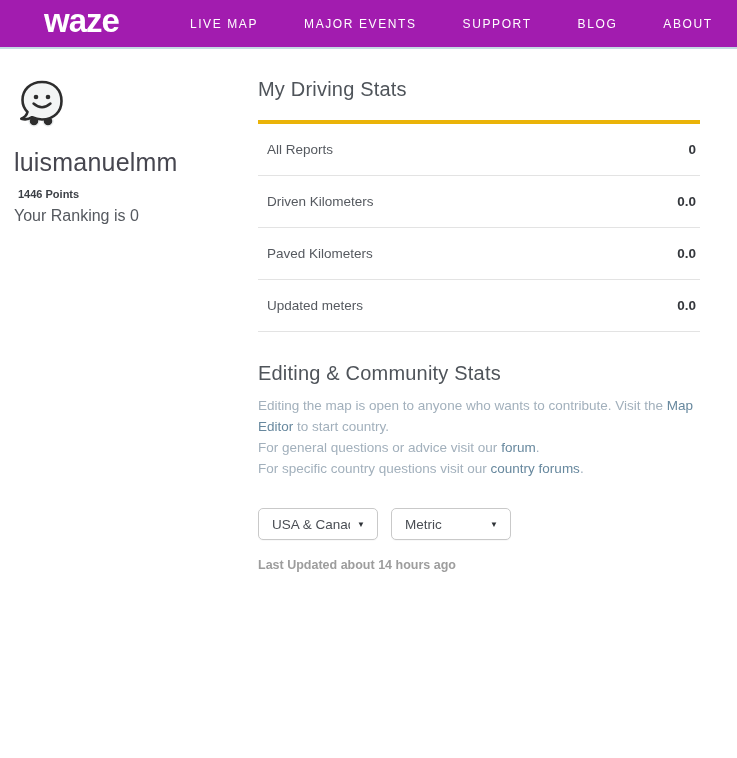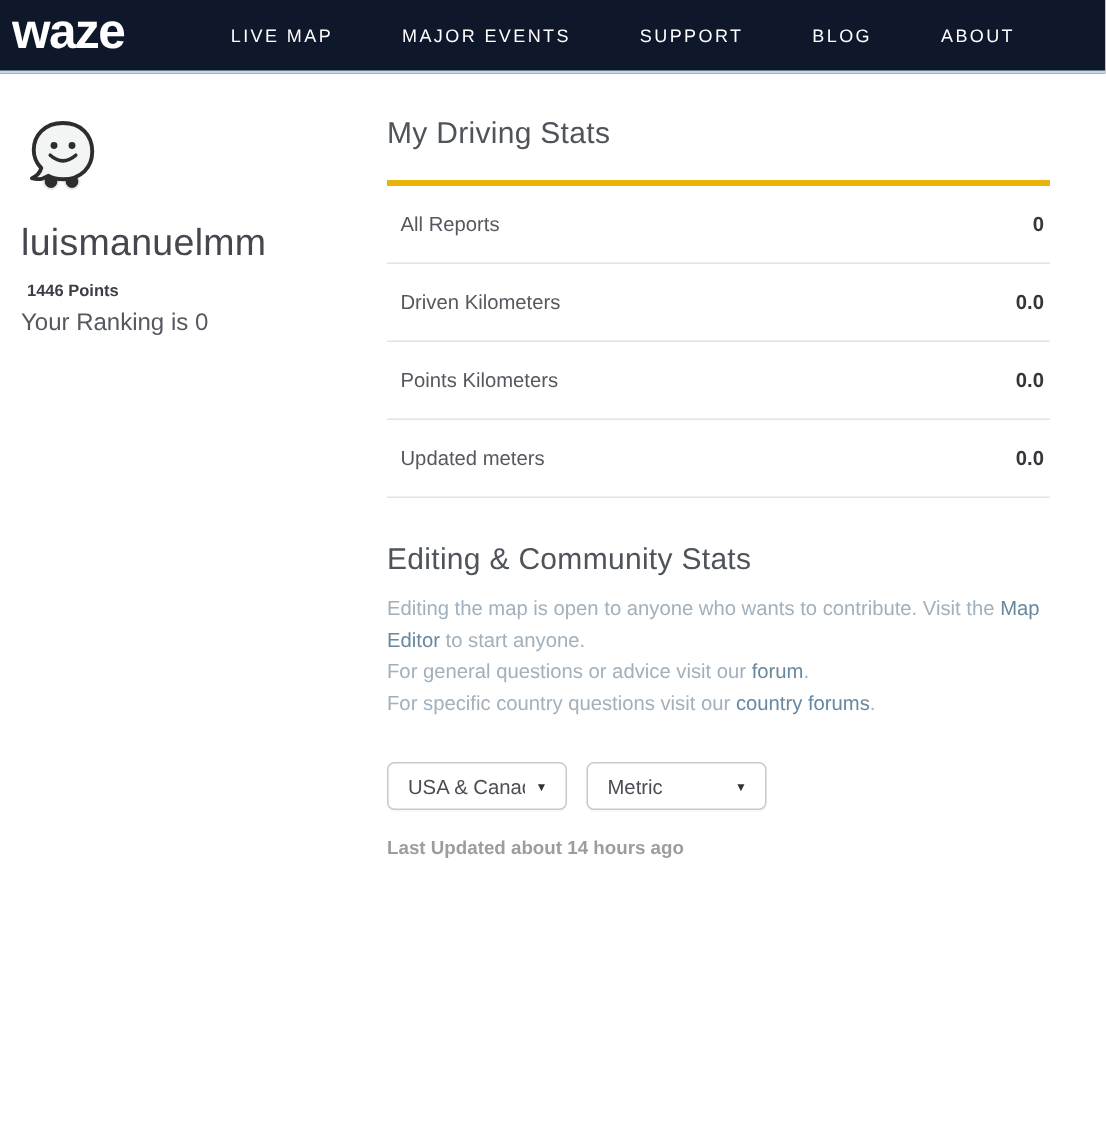--- a/index.html
+++ b/index.html
@@ -7,24 +7,25 @@
     width: 737px; height: 758px;
     background: #ffffff;
     font-family: "Liberation Sans", sans-serif;
     overflow: hidden;
     -webkit-font-smoothing: antialiased;
   }
 
   
   .navbar {
     height: 49px;
-    background: #0f172a;
+    background: #a21caf;
     border-bottom: 2px solid #c3dae2;
     display: flex;
     align-items: center;
+    padding-left: 36px;
   }
   .logo {
     color: #ffffff;
     font-size: 33px;
     font-weight: bold;
     letter-spacing: -1px;
     padding: 0 0 6px 8px;
     cursor: pointer;
   }
   .nav-items {
@@ -194,34 +195,34 @@
     <div class="stats-table">
       <div class="stat-row">
         <span class="stat-label">All Reports</span>
         <span class="stat-value">0</span>
       </div>
       <div class="stat-row">
         <span class="stat-label">Driven Kilometers</span>
         <span class="stat-value">0.0</span>
       </div>
       <div class="stat-row">
-        <span class="stat-label">Points Kilometers</span>
+        <span class="stat-label">Paved Kilometers</span>
         <span class="stat-value">0.0</span>
       </div>
       <div class="stat-row">
         <span class="stat-label">Updated meters</span>
         <span class="stat-value">0.0</span>
       </div>
     </div>
 
     <div class="section-title section-gap">Editing &amp; Community Stats</div>
 
 
     <div class="info-block">
-      <span>Editing the map is open to anyone who wants to contribute. Visit the </span><span class="info-link">Map Editor</span><span> to start anyone.</span><br>
+      <span>Editing the map is open to anyone who wants to contribute. Visit the </span><span class="info-link">Map Editor</span><span> to start country.</span><br>
       <span>For general questions or advice visit our </span><span class="info-link">forum</span><span>.</span><br>
       <span>For specific country questions visit our </span><span class="info-link">country forums</span><span>.</span>
     </div>
 
     <div class="selects-row">
       <div class="select-box">
         <span class="select-value">USA &amp; Canada</span>
         <span class="select-arrow">▼</span>
       </div>
       <div class="select-box">

